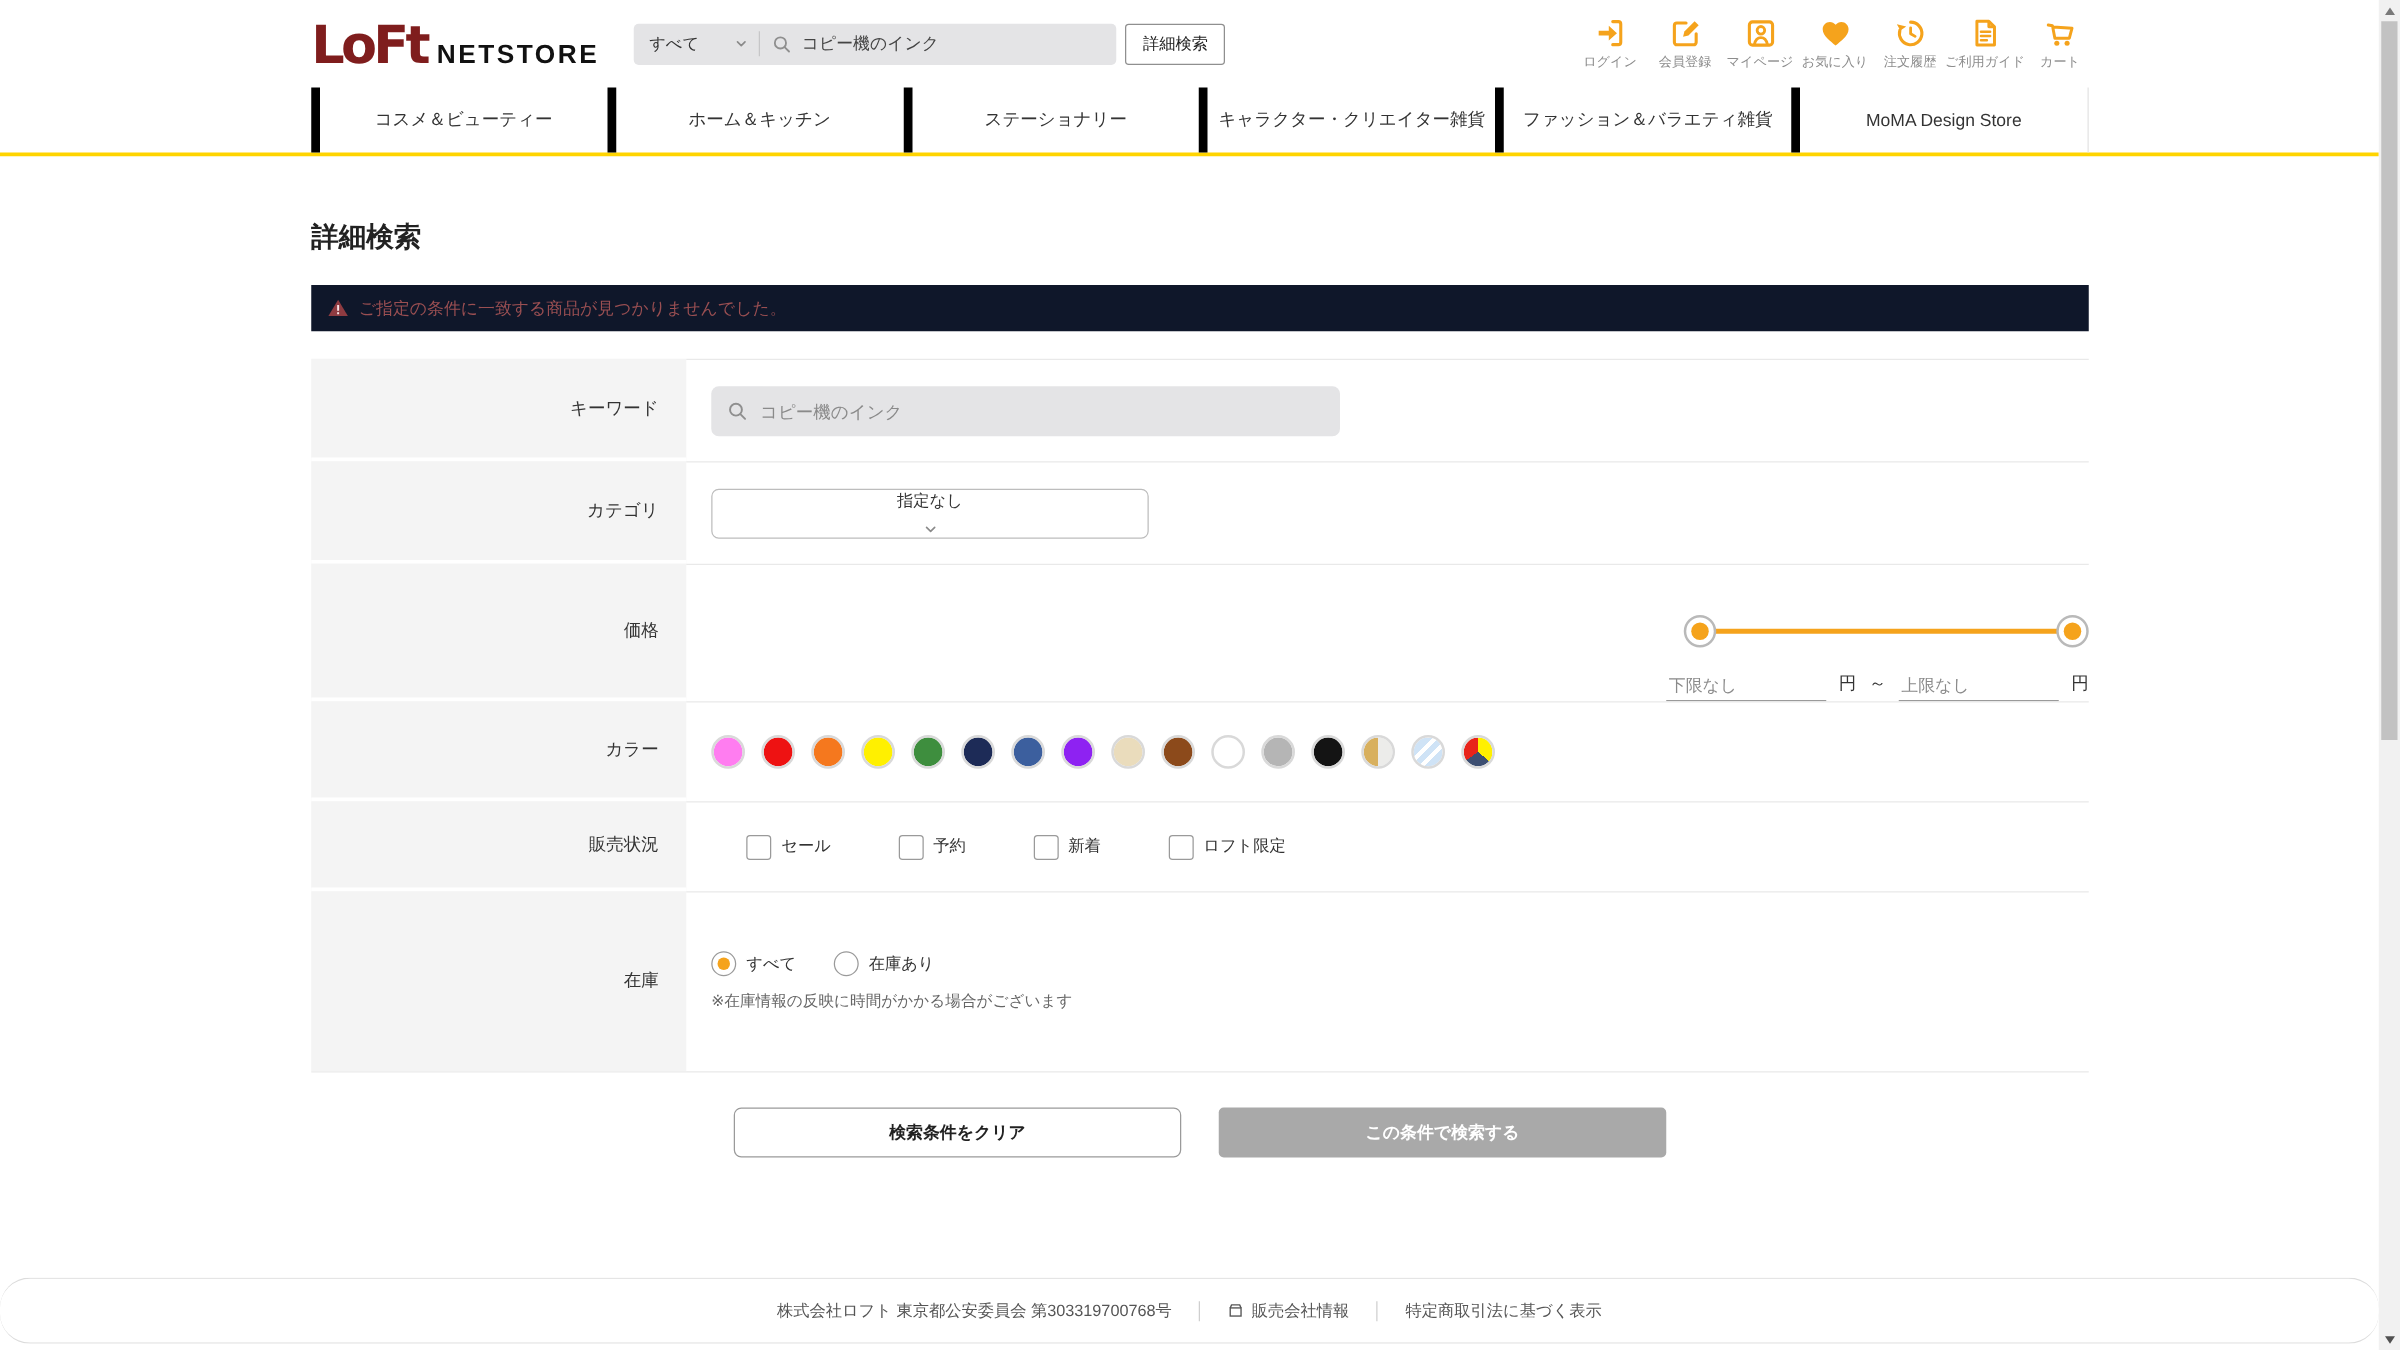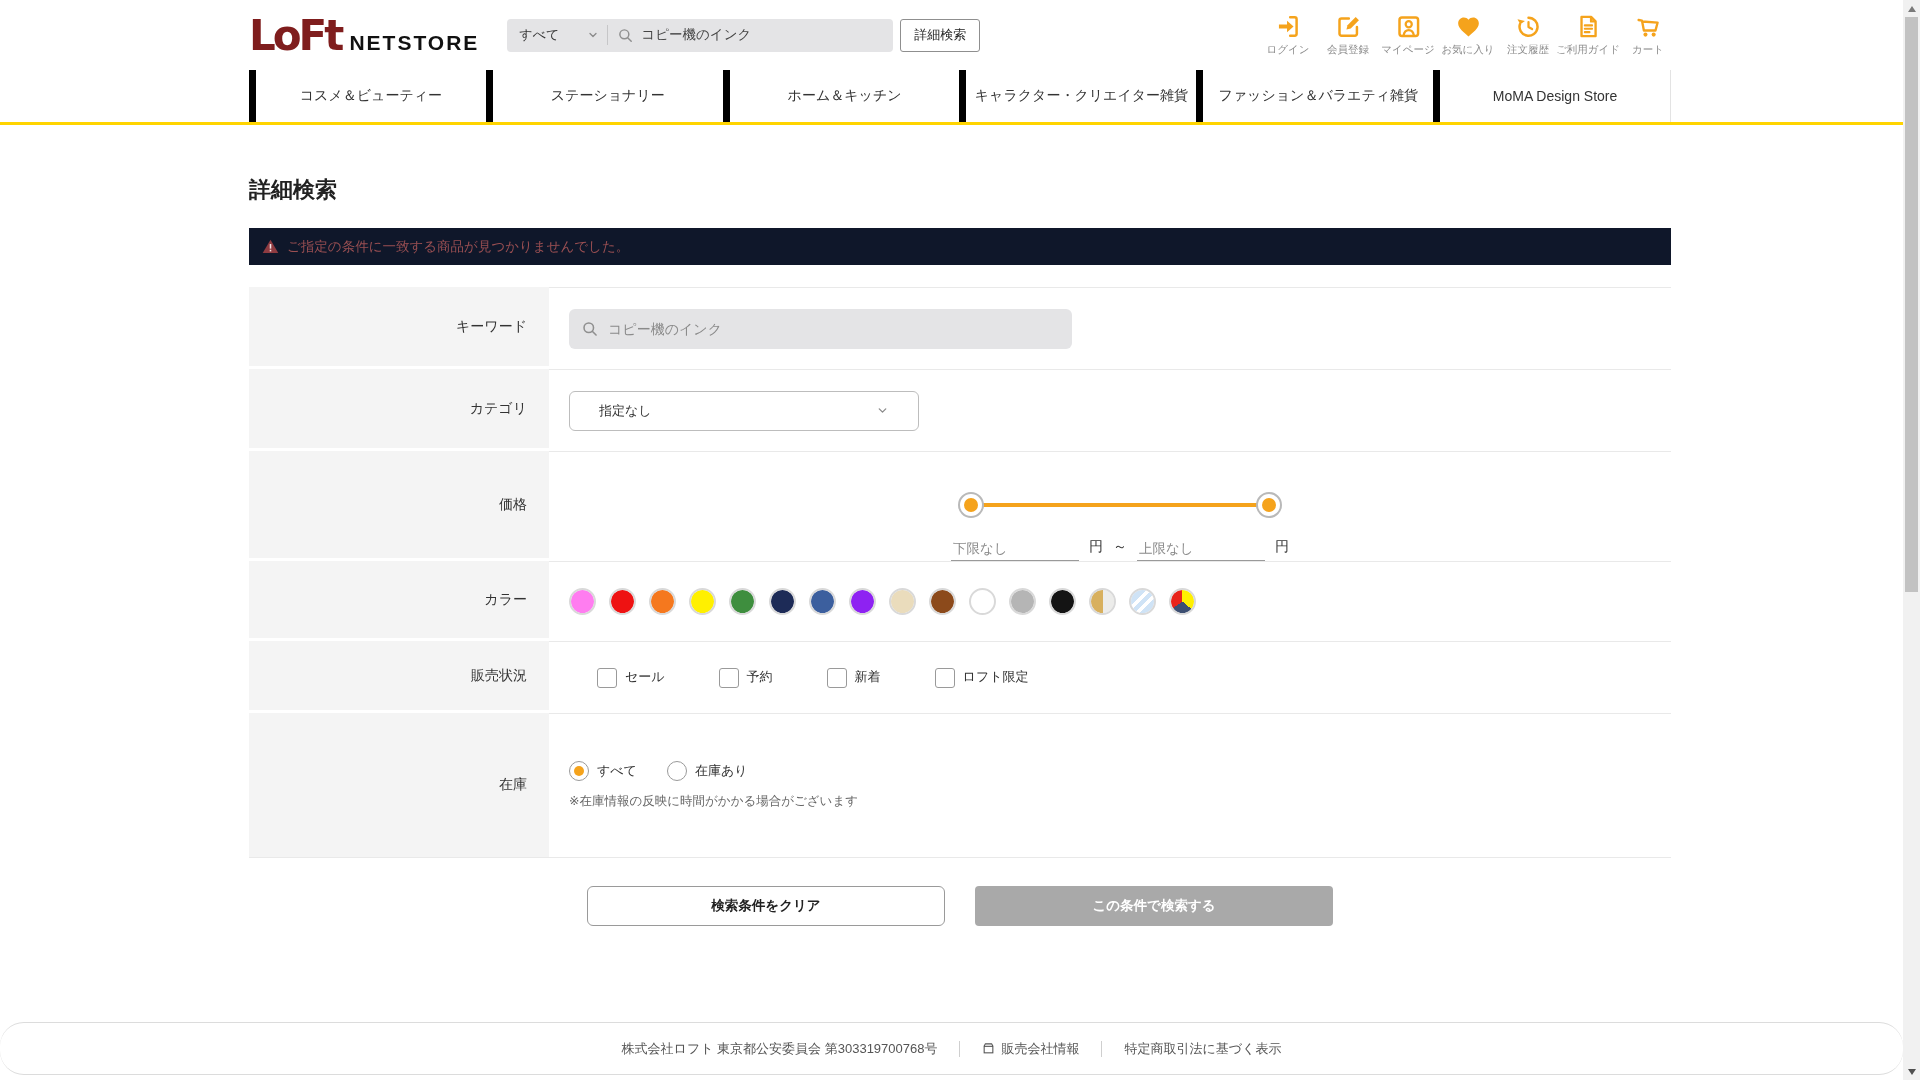--- a/index.html
+++ b/index.html
@@ -49,25 +49,25 @@
   .form-content { flex:1; border-top:1px solid #E9E9E9; padding-left:20px; display:flex; align-items:center; }
 
   .row-keyword { height:82px; }
   .kw-box { width:503px; height:40px; background:#E4E4E6; border-radius:6px; display:flex; align-items:center; padding:0 12px; gap:9px; }
   .kw-box input { flex:1; border:none; background:transparent; outline:none; font-size:14px; color:#555;
     font-family:"Liberation Sans","DejaVu Sans",sans-serif; }
   .kw-box input::placeholder, .price-input::placeholder { color:#8A8A8A; opacity:1; }
 
   .row-category { height:82px; }
   .select-box { width:350px; height:40px; background:#fff; border:1px solid #BDBDBD; border-radius:6px;
-    display:flex; align-items:center; justify-content:space-between; padding:0 29px; cursor:pointer; }
+    display:flex; align-items:center; justify-content:space-between; padding:0 10px; cursor:pointer;flex-direction:column; }
   .select-box span { font-size:13px; color:#333; }
 
   .row-price { height:110px; }
-  .row-price .form-content { flex-direction:column; align-items:center; justify-content:flex-end; }
+  .row-price .form-content { flex-direction:column; align-items:flex-end; justify-content:flex-end; }
   .slider { position:relative; width:324px; height:26px; margin-bottom:13px; }
   .slider-track { position:absolute; left:13px; right:13px; top:11px; height:4px; background:#F5A31C; border-radius:2px; }
   .slider-handle { position:absolute; top:0; width:26px; height:26px; border-radius:50%; background:#fff;
     border:2px solid #B9B9B9; display:flex; align-items:center; justify-content:center; cursor:grab; }
   .slider-handle::after { content:""; width:14px; height:14px; border-radius:50%; background:#F5A31C; }
   .slider-handle.left { left:0; } .slider-handle.right { right:0; }
   .price-line { display:flex; align-items:flex-end; gap:10px; height:30px; font-size:14px; color:#333; }
   .price-input { width:128px; border:none; border-bottom:1px solid #9A9A9A; outline:none; font-size:13.5px;
     padding:4px 2px; background:transparent; font-family:"Liberation Sans","DejaVu Sans",sans-serif; color:#555; }
   .price-unit, .price-sep { padding-bottom:5px; }
@@ -198,22 +198,22 @@
             <circle cx="9.3" cy="19.2" r="1.8" fill="#F5A31C"></circle>
             <circle cx="16.6" cy="19.2" r="1.8" fill="#F5A31C"></circle>
           </svg>
           <span>カート</span>
         </div>
       </div>
     </div>
 
     <div class="nav">
       <div class="nav-item">コスメ＆ビューティー</div>
+      <div class="nav-item">ホーム＆キッチン</div>
       <div class="nav-item">ステーショナリー</div>
-      <div class="nav-item">ホーム＆キッチン</div>
       <div class="nav-item">キャラクター・クリエイター雑貨</div>
       <div class="nav-item">ファッション＆バラエティ雑貨</div>
       <div class="nav-item">MoMA Design Store</div>
     </div>
   </div>
   <div class="yellow-line"></div>
 
   <div class="container">
     <h1 class="page-title">詳細検索</h1>
 

